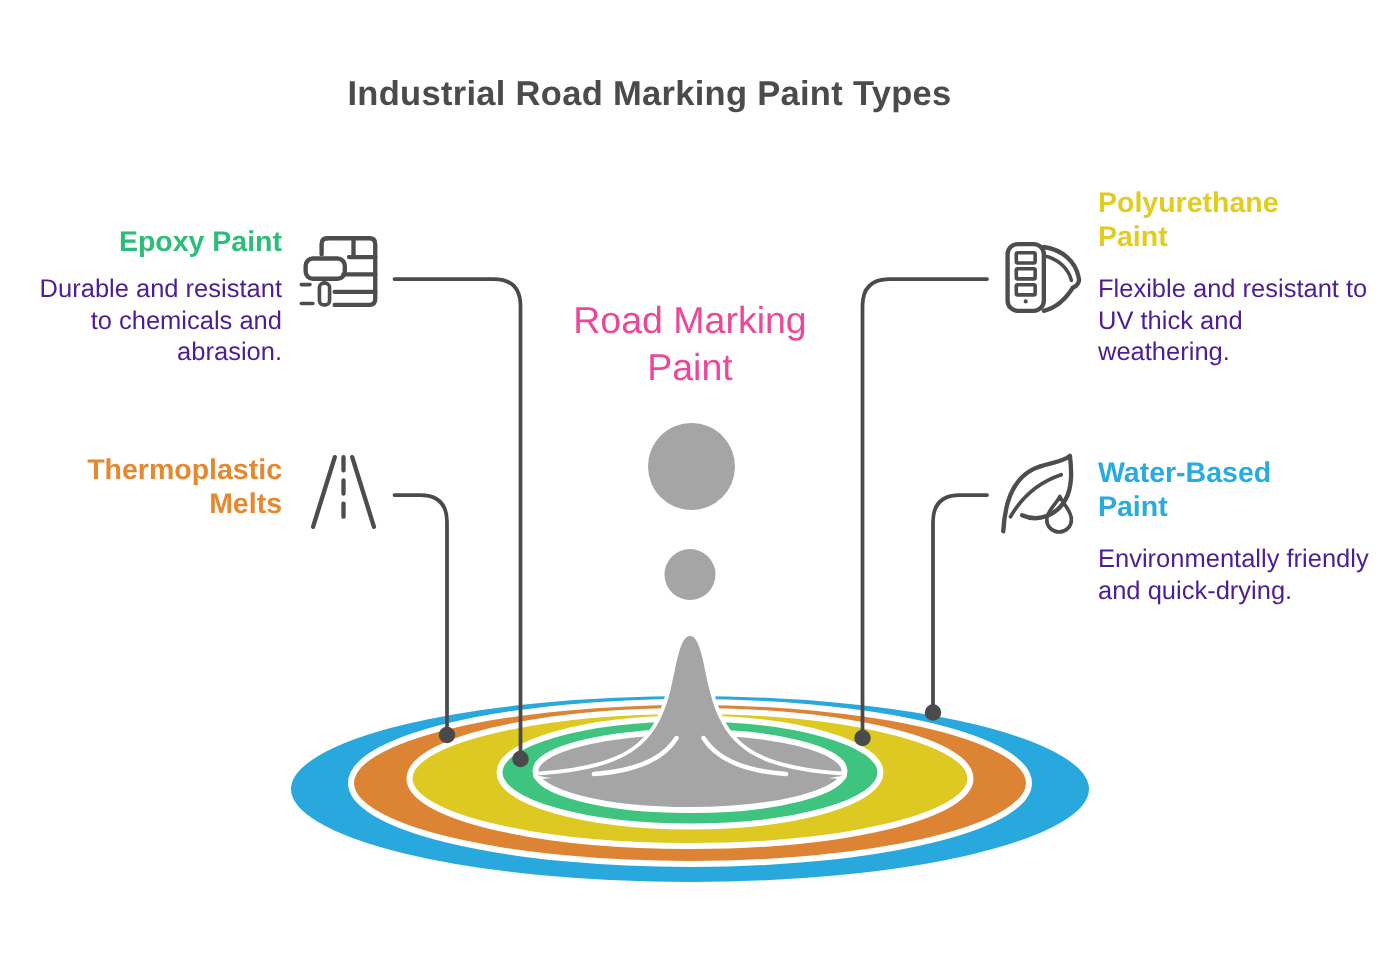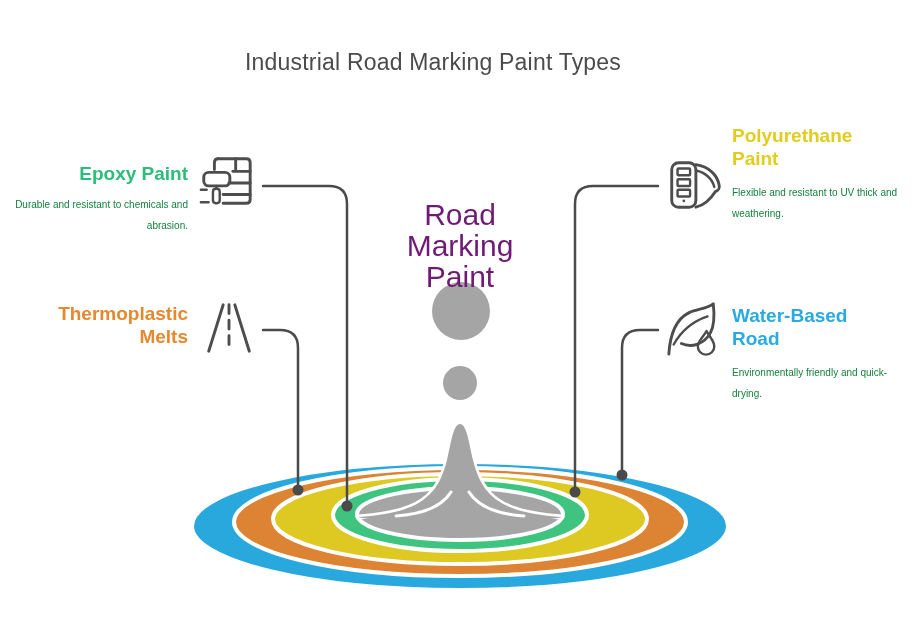--- a/index.html
+++ b/index.html
@@ -2,40 +2,40 @@
 <html><head>
 <meta charset="utf-8">
 <style>
   html,body{margin:0;padding:0;background:#fff;}
   .canvas{
     position:relative;width:922px;height:640px;overflow:hidden;background:#ffffff;
     font-family:"Liberation Sans", sans-serif;
   }
   .main-title{
     position:absolute;top:49px;left:0;width:866px;text-align:center;
-    font-size:23px;font-weight:normal;color:#4b4b4b;letter-spacing:.2px;
+    font-size:23px;font-weight:bold;color:#4b4b4b;letter-spacing:.2px;
   }
   .diagram-svg{position:absolute;left:0;top:0;width:922px;height:640px;}
   .item{position:absolute;}
   .item-title{font-size:19px;font-weight:bold;line-height:23px;}
-  .item-desc{font-size:10px;line-height:21px;color:#15803d;margin-top:9px;}
+  .item-desc{font-size:17px;line-height:21px;color:#4c1d95;margin-top:9px;}
   .align-right{text-align:right;}
   .align-left{text-align:left;}
-  .epoxy-block{left:8px;top:162px;width:180px;}
+  .epoxy-block{left:8px;top:150px;width:180px;}
   .thermo-block{left:8px;top:302px;width:180px;}
   .thermo-block .item-desc{margin-top:14px;}
   .poly-block{left:732px;top:124px;width:182px;}
   .poly-block .item-title{width:150px;}
   .poly-block .item-desc{margin-top:12px;}
   .water-block{left:732px;top:304px;width:182px;}
   .water-block .item-title{width:140px;}
   .water-block .item-desc{margin-top:12px;}
   .center-label{
     position:absolute;left:375px;top:199px;width:170px;text-align:center;
-    font-size:30px;line-height:31px;color:#701a75;
+    font-size:25px;line-height:31px;color:#ec4899;
   }
   .icon-box{position:absolute;width:58px;height:58px;}
   .icon-box svg{width:100%;height:100%;display:block;}
   .epoxy-icon-box{left:197px;top:153px;}
   .thermo-icon-box{left:200px;top:299px;}
   .poly-icon-box{left:664px;top:155px;}
   .water-icon-box{left:664px;top:301px;}
   .line-icon{stroke:#4d4d4d;stroke-width:3;fill:none;stroke-linecap:round;stroke-linejoin:round;}
   .line-icon-thin{stroke:#4d4d4d;stroke-width:2.5;fill:none;stroke-linecap:round;stroke-linejoin:round;}
 </style>
@@ -115,21 +115,21 @@
   </div>
   <div class="icon-box thermo-icon-box">
     <svg viewBox="0 0 60 60">
       <path class="line-icon" d="M9 54 L24 6"></path>
       <path class="line-icon" d="M36 6 L51 54"></path>
       <path class="line-icon" d="M30 6 V54" stroke-dasharray="9 7"></path>
     </svg>
   </div>
 
   <div class="item water-block align-left">
-    <div class="item-title" style="color: rgb(41, 171, 226);">Water-Based Road</div>
+    <div class="item-title" style="color: rgb(41, 171, 226);">Water-Based Paint</div>
     <div class="item-desc">Environmentally friendly and quick-drying.</div>
   </div>
   <div class="icon-box water-icon-box">
     <svg viewBox="0 0 60 60">
       <path class="line-icon" d="M5 55 C6 38 10 20 26 12 C34 8 45 8 51 3 C52 12 53 24 48 33 C42 44 29 49 18 44"></path>
       <path class="line-icon-thin" d="M10 45 C18 31 30 21 45 16"></path>
       <path class="line-icon-thin" d="M44 31 C47 37 52 41 52 47 A8.5 8.5 0 1 1 35 47 C35 41 41 37 44 31 Z"></path>
     </svg>
   </div>
 

